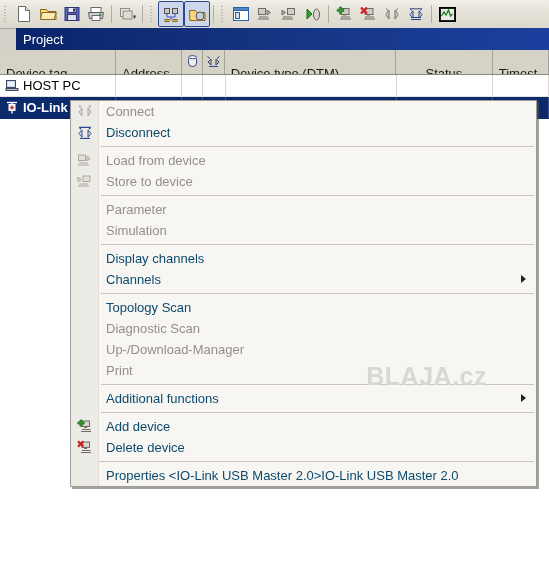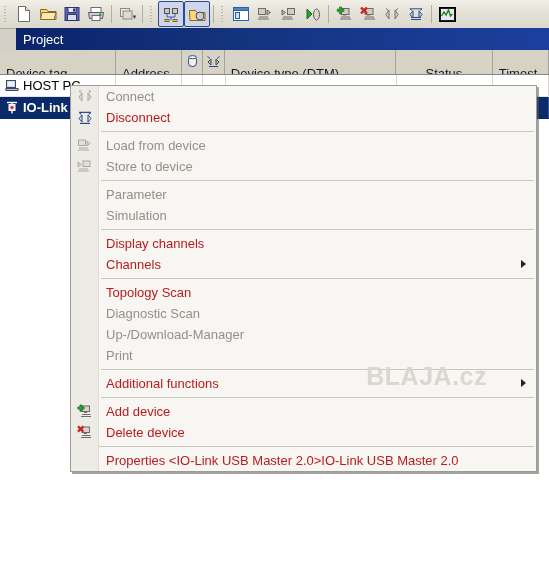--- a/index.html
+++ b/index.html
@@ -45,27 +45,27 @@
   }
   .gh.ctr{text-align:center;padding:0;}
   .grow{display:flex;height:21px;border-bottom:1px solid #e6e4de;}
   .gc{box-sizing:border-box;height:21px;line-height:20px;border-right:1px solid #d9d6cf;
       padding:0 5px;font-size:13px;white-space:nowrap;overflow:hidden;display:flex;align-items:center;gap:4px;}
   .grow.sel{background:#0b2a6b;color:#fff;font-weight:bold;border-bottom:1px solid #0b2a6b;}
   .grow.sel .gc{border-right:1px solid #3a5590;}
 
   
   .ctxmenu{
-    position:absolute;left:70px;top:85px;width:465px;
+    position:absolute;left:70px;top:100px;width:465px;
     background:#f7f6f3;border:1px solid #9e9b93;
     box-shadow:2px 2px 0 rgba(90,88,84,.55);
     z-index:40;
   }
   .ctx-gutter{position:absolute;left:0;top:0;bottom:0;width:27px;background:#edebe5;border-right:1px solid #dedbd3;}
-  .mi{position:relative;height:21px;display:flex;align-items:center;font-size:13px;color:#b91c1c;padding-left:35px;box-sizing:border-box;}
+  .mi{position:relative;height:21px;display:flex;align-items:center;font-size:13px;color:#0c4a6e;padding-left:35px;box-sizing:border-box;}
   .mi.dis{color:#949088;}
   .mi .mlabel{white-space:nowrap;}
   .mi .arrow{position:absolute;right:10px;top:6px;width:0;height:0;
       border-left:5px solid #222;border-top:4px solid transparent;border-bottom:4px solid transparent;}
   .mi .micon{position:absolute;left:3px;top:1px;width:22px;height:19px;display:flex;align-items:center;justify-content:center;}
   .msep{height:1px;background:#c9c6be;margin:3px 2px 3px 30px;}
   .msep.full{margin-left:2px;}
 
   .wm{position:absolute;right:62px;top:362px;font-size:25px;font-weight:bold;color:#d9d7d1;letter-spacing:.5px;z-index:45;}
   .wm .sm{font-weight:bold;}

